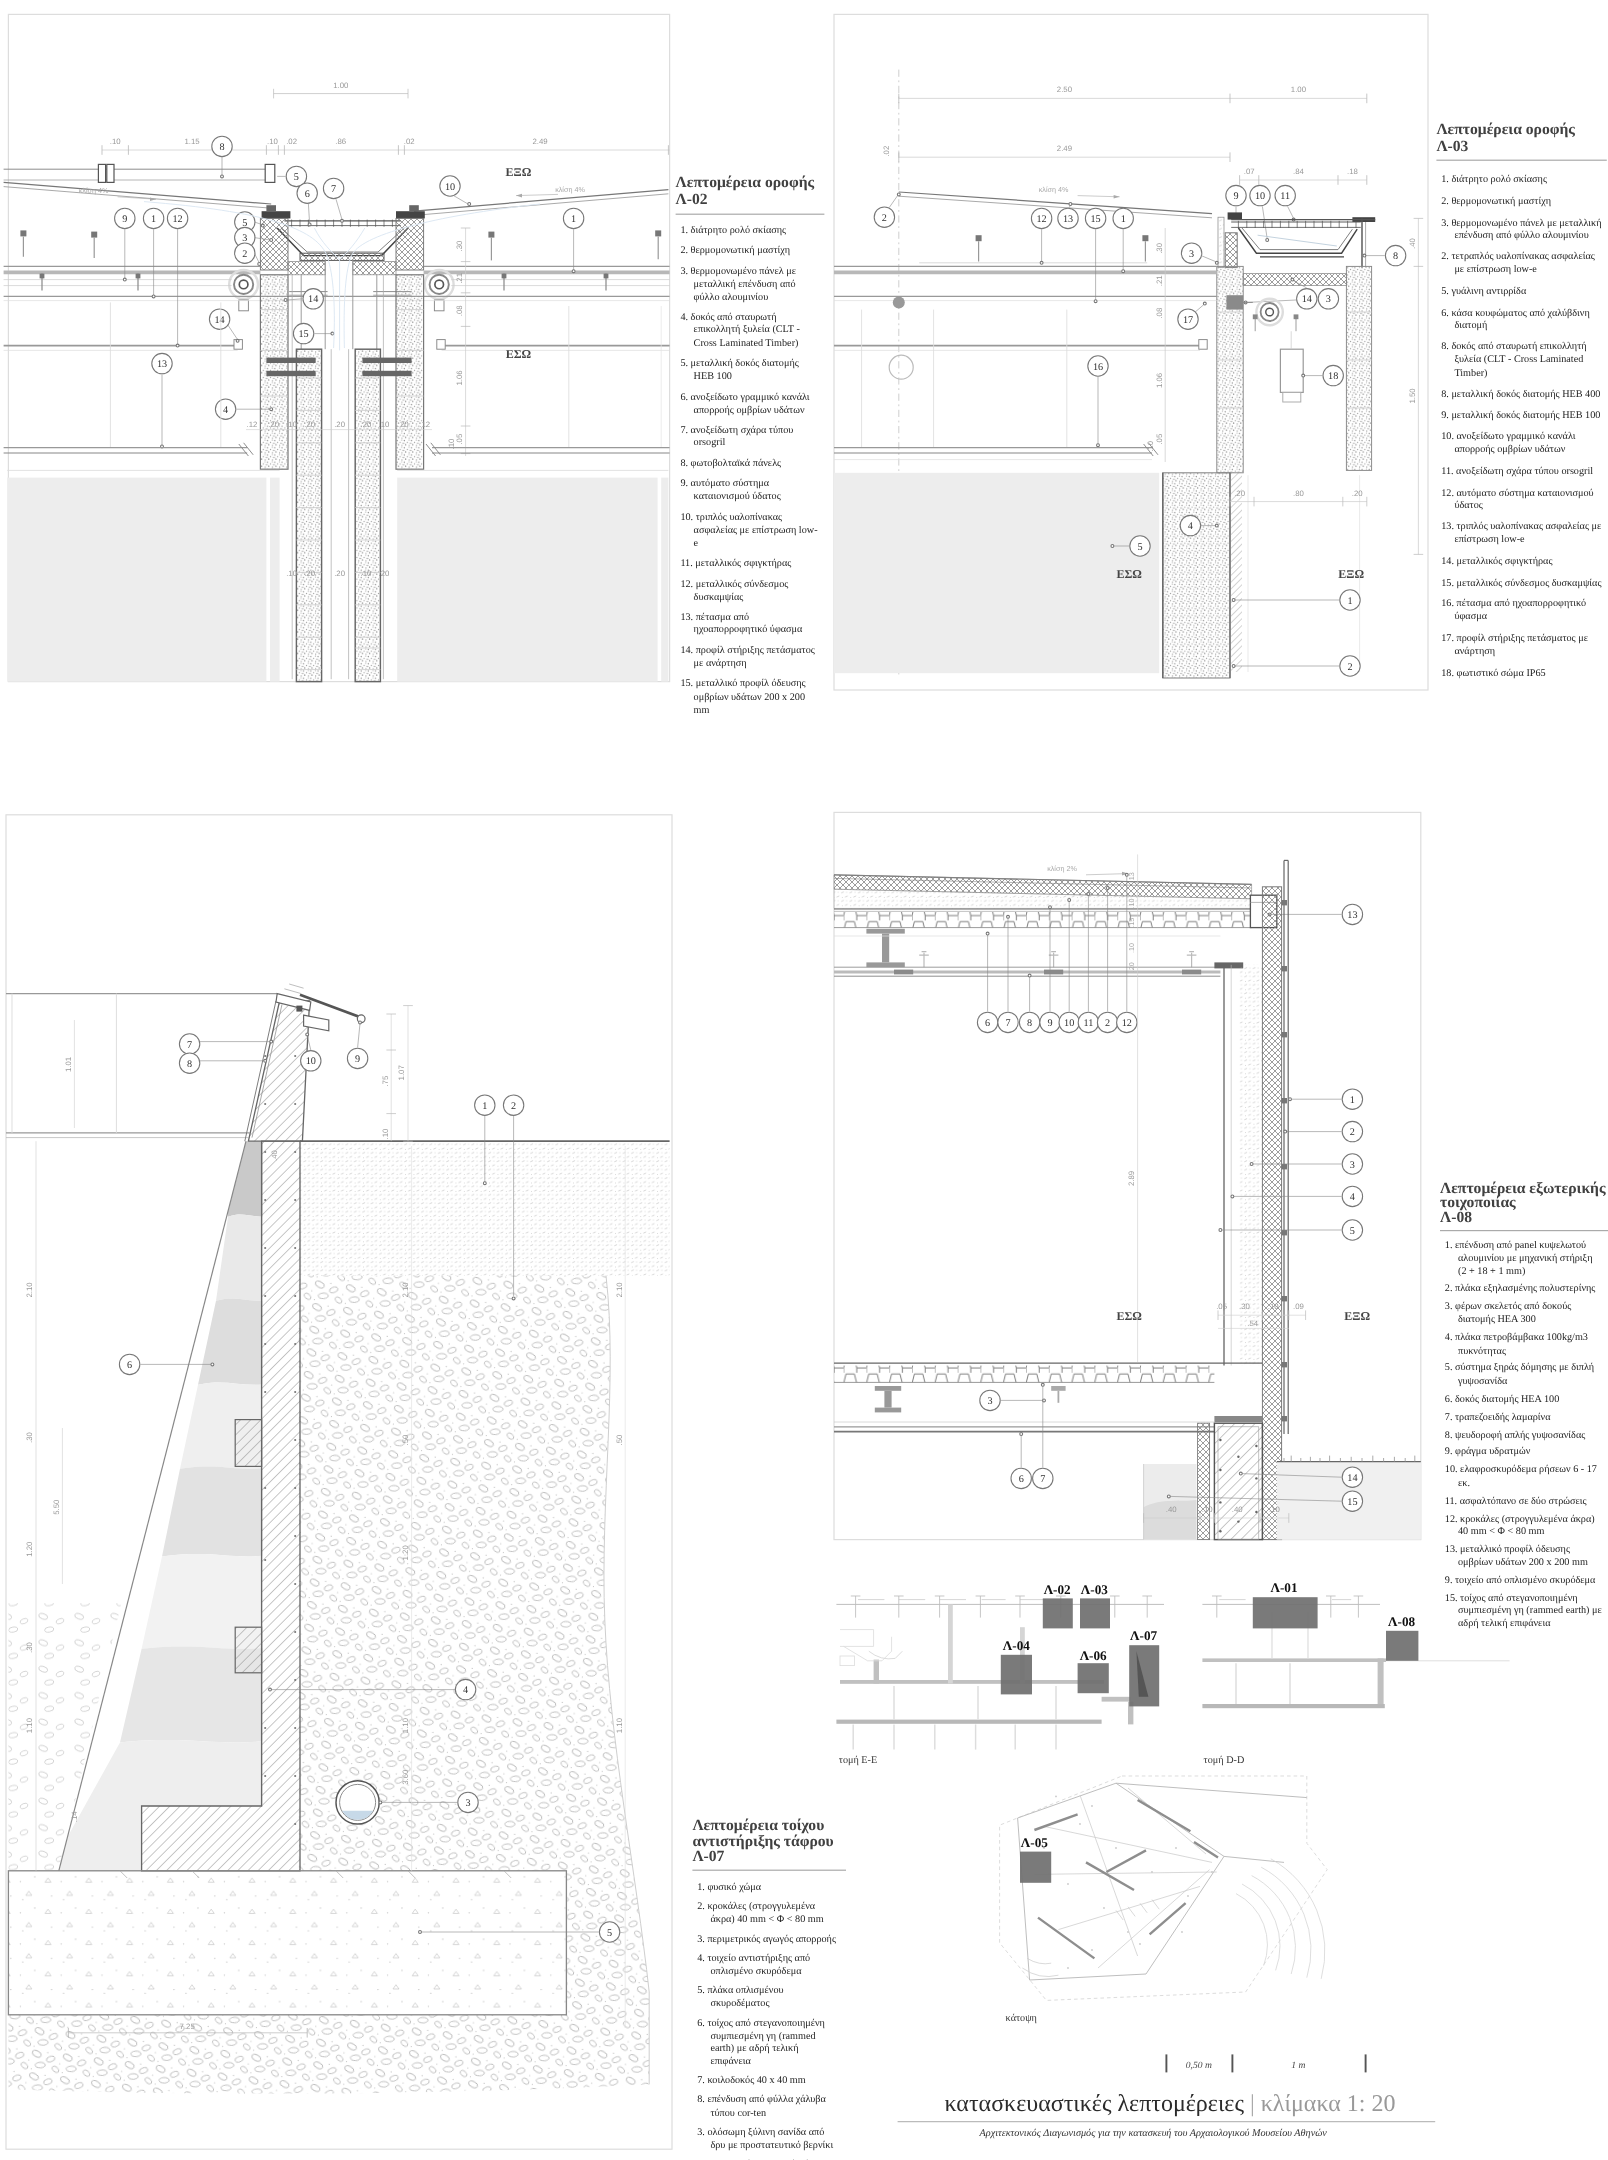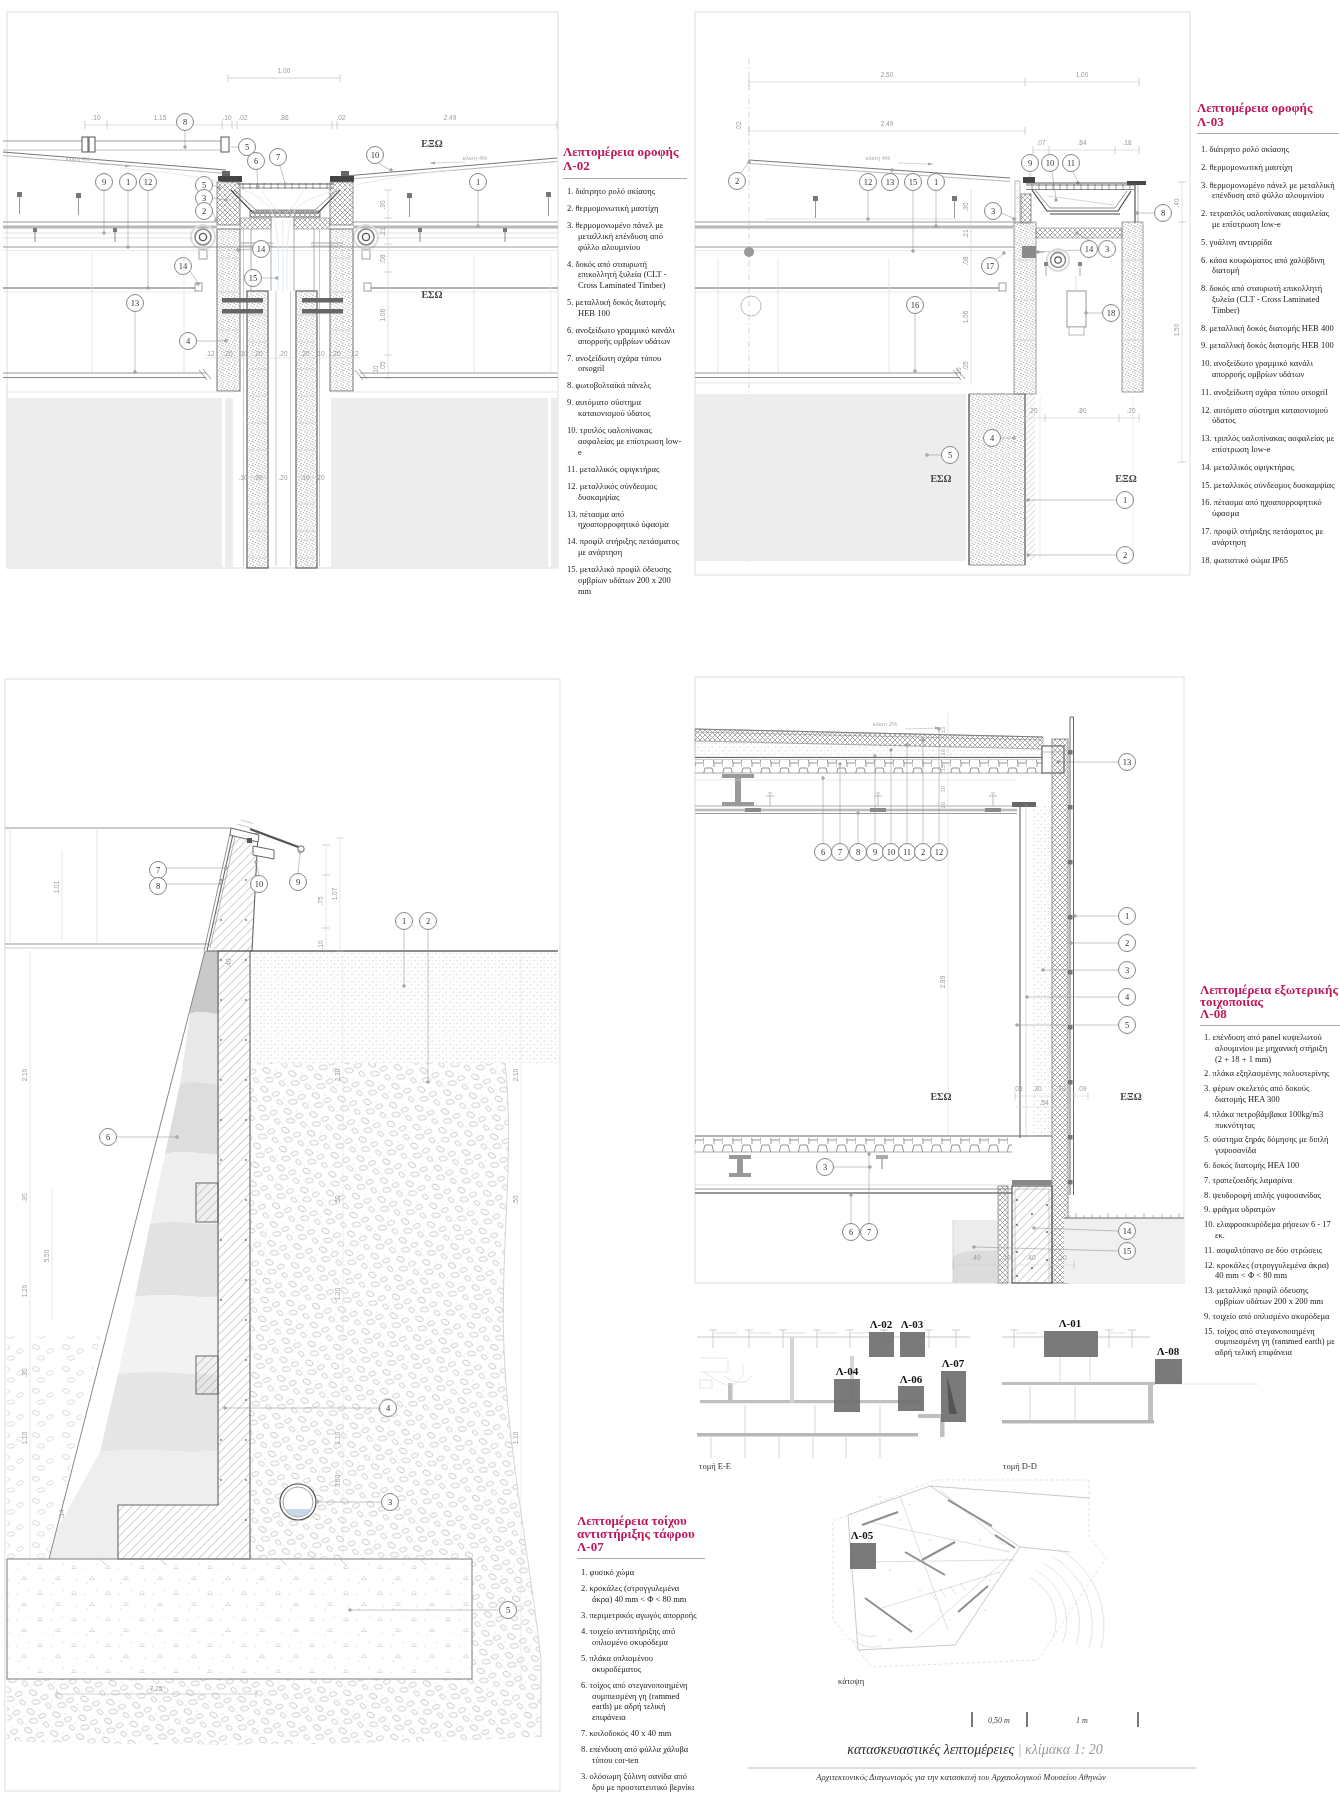--- a/index.html
+++ b/index.html
@@ -5,21 +5,21 @@
 html,body{margin:0;padding:0;background:#fff}
 #sheet{position:relative;width:1340px;height:1800px;background:#fff;overflow:hidden;font-family:"Liberation Serif",serif}
 svg{position:absolute;left:0;top:0}
 svg text{font-family:"Liberation Sans",sans-serif}
 .t7{font-size:6.5px;fill:#999;text-anchor:middle}
 .t6{font-size:6px;fill:#aaa;text-anchor:middle}
 .bal circle{fill:#fff;stroke:#777;stroke-width:.9}
 .bal text{font-family:"Liberation Serif",serif;font-size:8.5px;fill:#333;text-anchor:middle}
 .exo{font-family:"Liberation Serif",serif;font-size:10px;font-weight:bold;fill:#444;text-anchor:middle}
 .leg{position:absolute;color:#1a1a1a}
-.leg h3{font:bold 13px/15.5px "Liberation Serif",serif;margin:0;color:#be185d}
+.leg h3{font:bold 13px/15.5px "Liberation Serif",serif;margin:0;color:#404040}
 .leg hr{border:none;border-top:1px solid #aaa;margin:5px 0 0}
 .leg p{font:8.5px/10.8px "Liberation Serif",serif;margin:4px;padding-left:11px;text-indent:-11px;color:#222}
 .leg02 p{margin-bottom:6.2px}.leg02 hr{margin-bottom:7px}.leg02 h3{line-height:14px}
 .leg03 p{margin-bottom:7px}.leg03 hr{margin-bottom:10px}.leg03 h3{line-height:13.5px}
 .leg07 p{margin-bottom:5.3px}.leg07 hr{margin-bottom:8px}.leg07 h3{line-height:13px}
 .leg08 p{margin-bottom:3.1px}.leg08 h3{line-height:12px}.leg08 hr{margin-bottom:6px}
 </style>
 </head>
 <body>
 <div id="sheet">
@@ -1616,16 +1616,16 @@
 <p>8. ψευδοροφή απλής γυψοσανίδας</p>
 <p>9. φράγμα υδρατμών</p>
 <p>10. ελαφροσκυρόδεμα ρήσεων 6 - 17 εκ.</p>
 <p>11. ασφαλτόπανο σε δύο στρώσεις</p>
 <p>12. κροκάλες (στρογγυλεμένα άκρα) 40 mm &lt; Φ &lt; 80 mm</p>
 <p>13. μεταλλικό προφίλ όδευσης ομβρίων υδάτων 200 x 200 mm</p>
 <p>9. τοιχείο από οπλισμένο σκυρόδεμα</p>
 <p>15. τοίχος από στεγανοποιημένη συμπιεσμένη γη (rammed earth) με αδρή τελική επιφάνεια</p>
 </div>
 
-<div style="position:absolute;left:740px;top:1742px;width:470px;text-align:center;font-family:'Liberation Serif',serif;font-style:italic;font-size:14px;color:#2b2b2b;white-space:nowrap">κατασκευαστικές λεπτομέρειες <span style="color:#aaa">|</span> <span style="color:#999">κλίμακα 1: 20</span></div>
+<div style="position:absolute;left:740px;top:1742px;width:470px;text-align:center;font-family:'Liberation Serif',serif;font-size:20px;color:#2b2b2b;white-space:nowrap">κατασκευαστικές λεπτομέρειες <span style="color:#aaa">|</span> <span style="color:#999">κλίμακα 1: 20</span></div>
 
 <div style="position:absolute;left:676px;top:1772px;width:570px;text-align:center;font-family:'Liberation Serif',serif;font-style:italic;font-size:8.5px;color:#333">Αρχιτεκτονικός Διαγωνισμός για την κατασκευή του Αρχαιολογικού Μουσείου Αθηνών</div>
 </div>
 
 </body></html>

